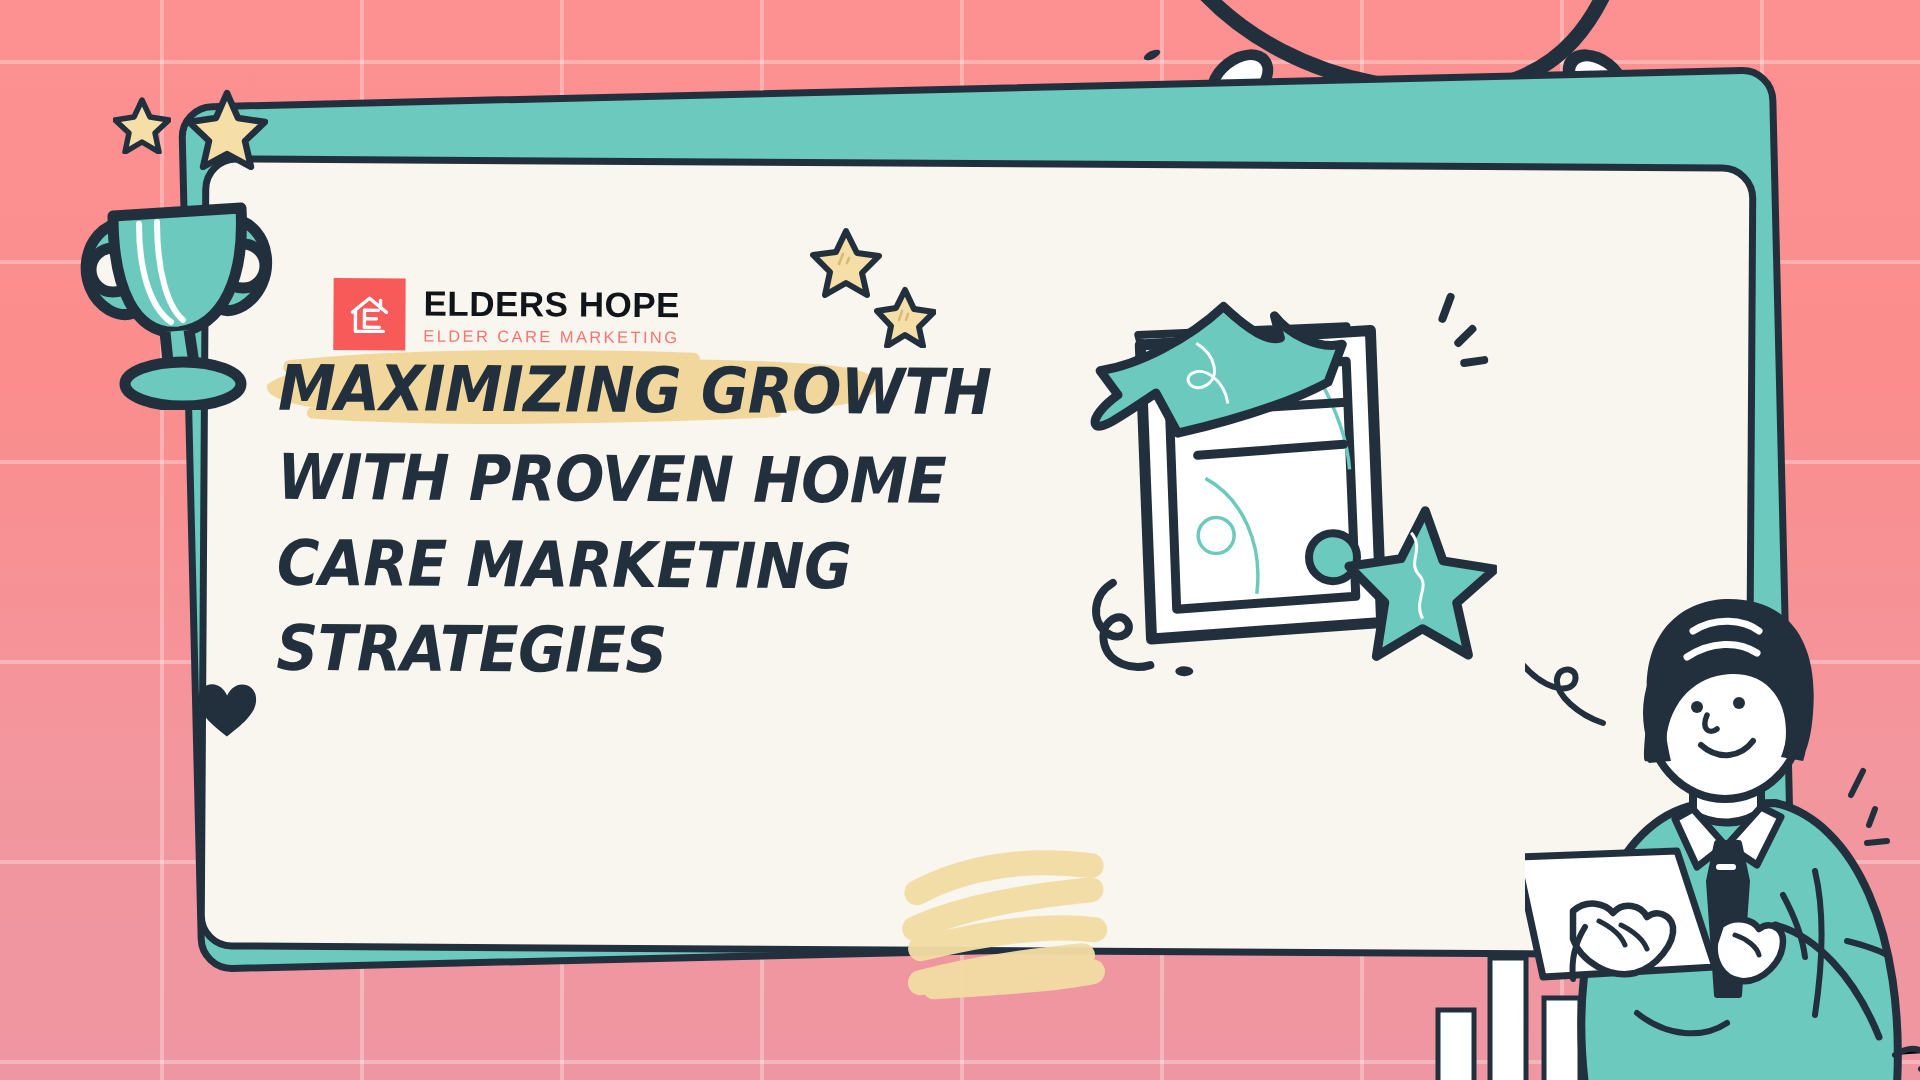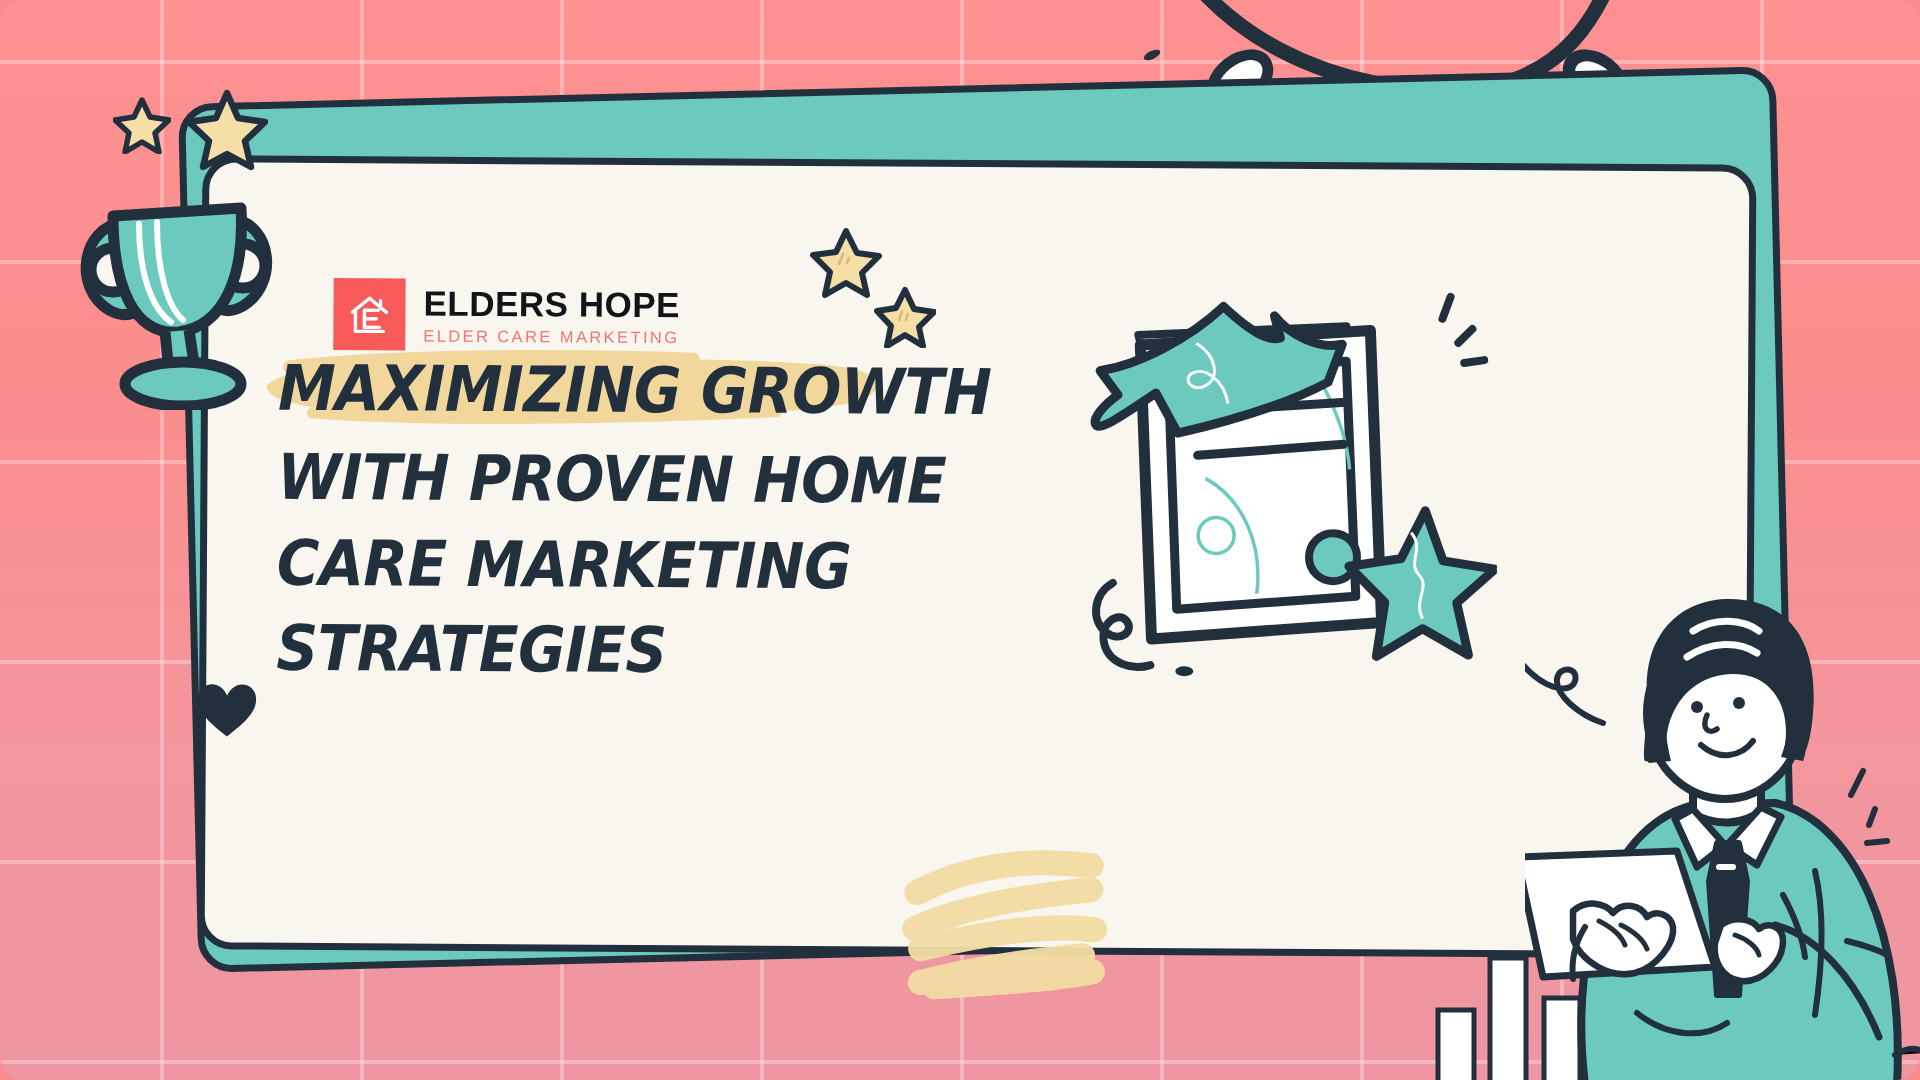--- a/index.html
+++ b/index.html
@@ -2,21 +2,21 @@
 <html><head>
 <meta charset="utf-8">
 <title>Elders Hope — Maximizing Growth</title>
 <style>
   html,body{margin:0;padding:0;}
   body{
     width:1920px;height:1080px;overflow:hidden;
     font-family:"Liberation Sans", sans-serif;
     background:#FB8B8B;
   }
-  #stage{position:relative;width:1920px;height:1080px;overflow:hidden;border-radius:23px;}
+  #stage{position:relative;width:1920px;height:1080px;overflow:hidden;}
 
   
   .bg{position:absolute;inset:0;
       background:linear-gradient(180deg,#FD9191 0%,#FB8D8D 35%,#F3969D 70%,#EE96A2 100%);}
   .bg-grid{position:absolute;inset:0;
       background-image:
         linear-gradient(to right, rgba(255,255,255,.30) 4px, transparent 4px),
         linear-gradient(to bottom, rgba(255,255,255,.30) 4px, transparent 4px);
       background-size:200px 200px;
       background-position:-40px 60px;}

